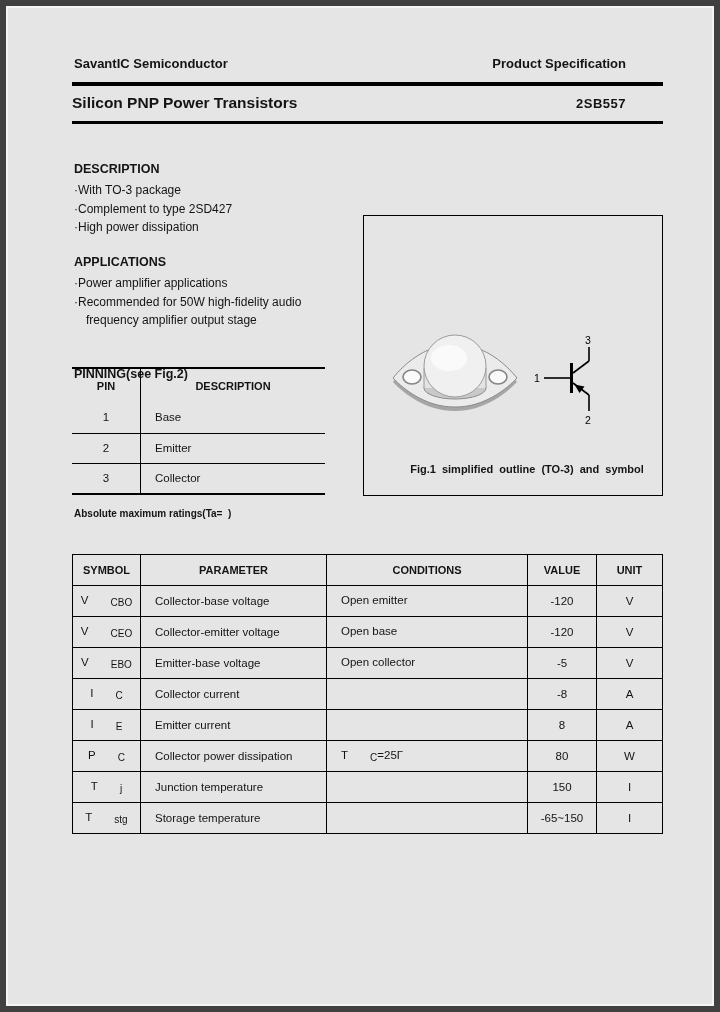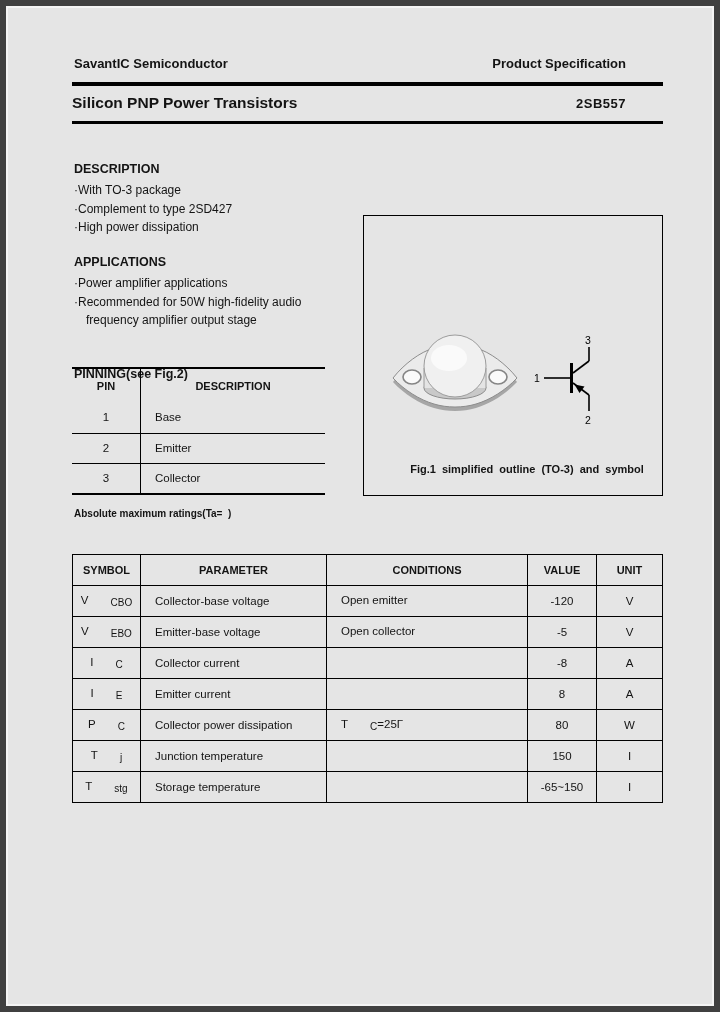--- a/index.html
+++ b/index.html
@@ -148,20 +148,27 @@
         <th>UNIT</th>
       </tr>
       <tr>
         <td class="c-sym"><span>V</span><span class="sub">CBO</span></td>
         <td class="c-par">Collector-base voltage</td>
         <td class="c-con"><span>Open emitter</span><span class="sub"></span><span></span></td>
         <td class="c-val">-120</td>
         <td class="c-unit">V</td>
       </tr>
       <tr>
+        <td class="c-sym"><span>V</span><span class="sub">CEO</span></td>
+        <td class="c-par">Collector-emitter voltage</td>
+        <td class="c-con"><span>Open base</span><span class="sub"></span><span></span></td>
+        <td class="c-val">-120</td>
+        <td class="c-unit">V</td>
+      </tr>
+      <tr>
         <td class="c-sym"><span>V</span><span class="sub">EBO</span></td>
         <td class="c-par">Emitter-base voltage</td>
         <td class="c-con"><span>Open collector</span><span class="sub"></span><span></span></td>
         <td class="c-val">-5</td>
         <td class="c-unit">V</td>
       </tr>
       <tr>
         <td class="c-sym"><span>I</span><span class="sub">C</span></td>
         <td class="c-par">Collector current</td>
         <td class="c-con"><span></span><span class="sub"></span><span></span></td>

